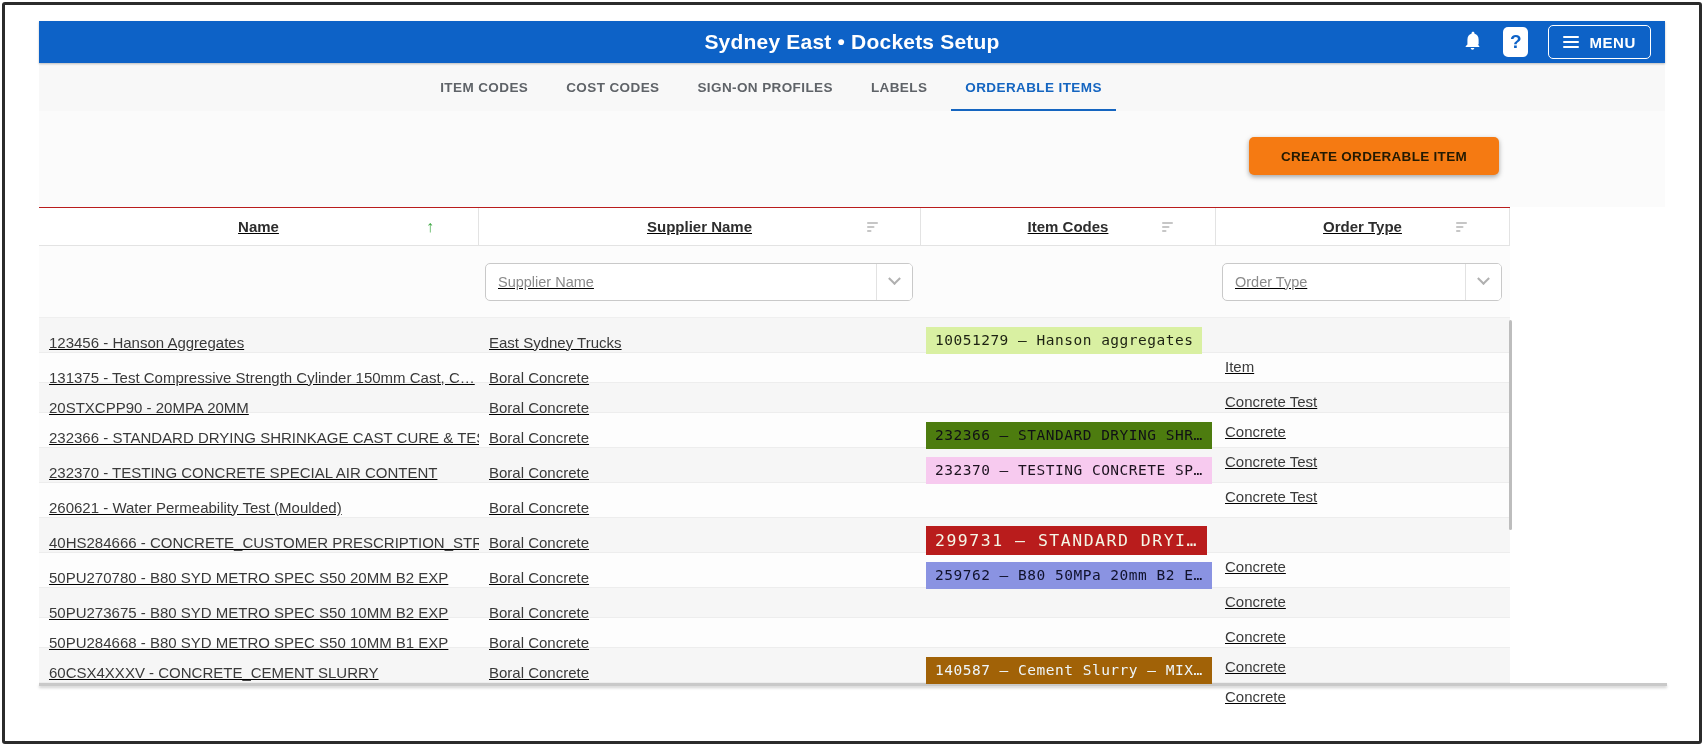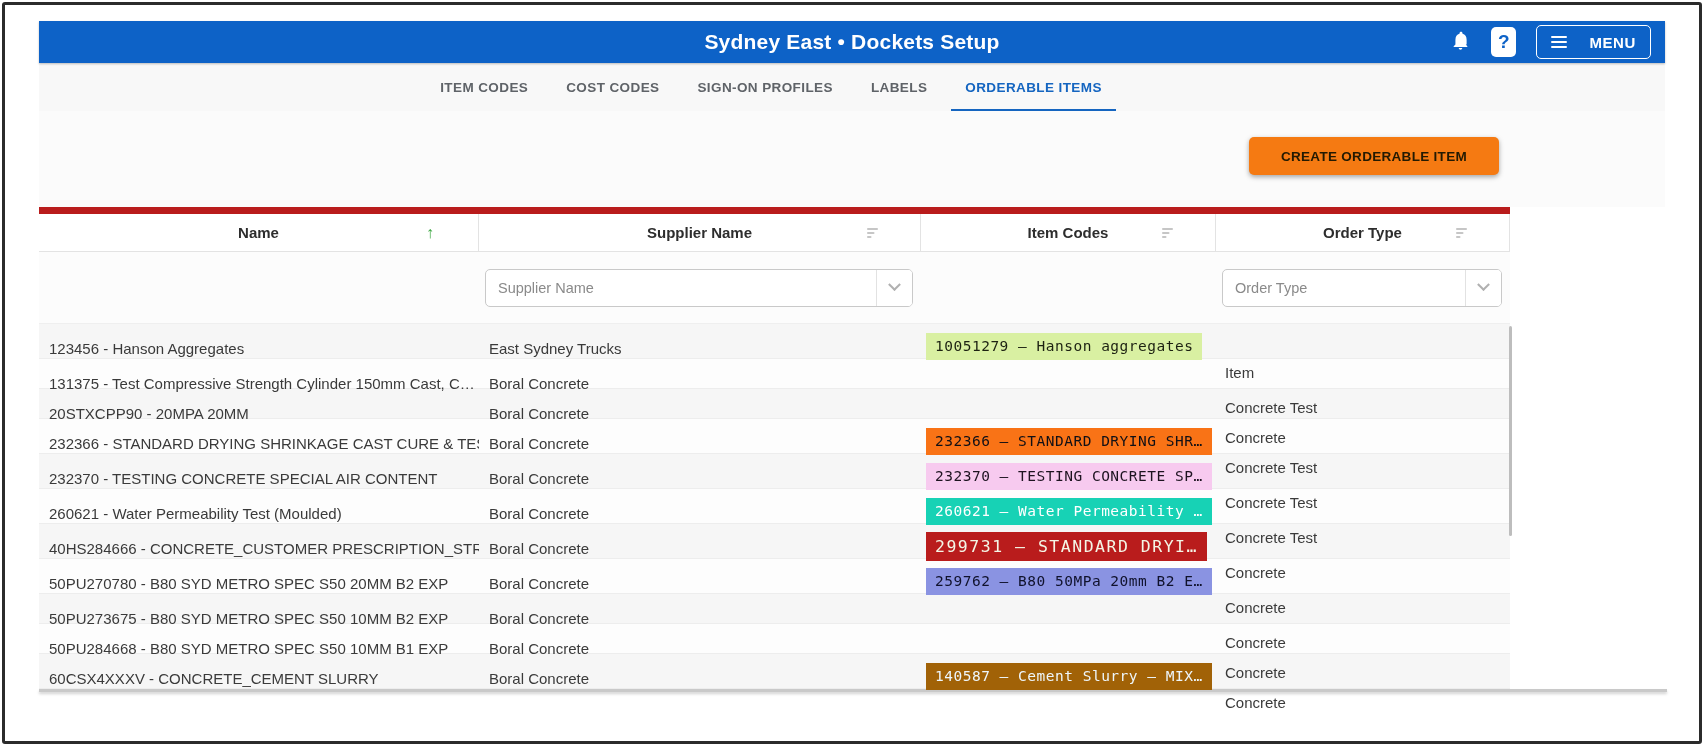--- a/index.html
+++ b/index.html
@@ -27,21 +27,21 @@
   .appbar-right { margin-left: auto; display: flex; align-items: center; gap: 20px; z-index: 2; padding-right: 4px; }
   .bell-btn { background: none; border: none; cursor: pointer; display: flex; }
   .help-btn {
     width: 25px; height: 30px; background: #fff; border: none; border-radius: 5px;
     color: #0d62c7; font-weight: 700; font-size: 19px; font-family: "Liberation Sans", sans-serif;
     display: flex; align-items: center; justify-content: center; cursor: pointer;
   }
   .menu-btn {
     height: 34px; padding: 0 14px; background: transparent;
     border: 1.5px solid #fff; border-radius: 5px; color: #fff;
-    display: flex; align-items: center; gap: 22px; cursor: pointer;
+    display: flex; align-items: center; gap: 10px; cursor: pointer;
     font-family: "Liberation Sans", sans-serif; font-size: 15px; font-weight: 700; letter-spacing: .6px;
   }
   .hamburger { display: flex; flex-direction: column; gap: 3px; }
   .hamburger span { width: 16px; height: 2px; background: #fff; border-radius: 1px; }
   
   .tabs-row {
     height: 48px; background: #f8f8f8; display: flex; justify-content: center;
   }
   .tabs { display: flex; height: 100%; transform: translateX(-81px); }
   .tab {
@@ -57,21 +57,21 @@
   
   .toolbar { height: 96px; background: #fbfbfb; position: relative; }
   .create-btn {
     position: absolute; right: 166px; top: 26px; height: 38px; padding: 0 32px;
     background: var(--btn-orange, #f57a12); color: #231a02;
     border: none; border-radius: 5px; cursor: pointer;
     font-family: "Liberation Sans", sans-serif; font-size: 13.5px; font-weight: 700; letter-spacing: .3px;
     box-shadow: 0 2px 5px rgba(0,0,0,.35);
   }
   
-  .table { width: 1471px; background: #fff; position: relative; border-top: 7px solid #b91c1c; }
+  .table { width: 1471px; background: #fff; position: relative; border-top: 1px solid #b91c1c; text-decoration: underline; }
   .thead, .filter-row, .tr {
     display: grid; grid-template-columns: 440px 442px 295px 294px;
   }
   .thead { height: 38px; border-bottom: 1px solid #e3e3e3; background: #fff; }
   .th {
     position: relative; display: flex; align-items: center; justify-content: center;
     font-size: 15px; font-weight: 700; color: #2d2d2d; border-right: 1px solid #e3e3e3;
     cursor: pointer;
   }
   .sort-arrow { position: absolute; right: 44px; color: #3fa845; font-size: 16px; font-weight: 700; }
@@ -237,33 +237,32 @@
         </div>
         <div class="tr odd short">
           <div class="td name">20STXCPP90 - 20MPA 20MM</div>
           <div class="td supplier">Boral Concrete</div>
           <div class="td chip-cell"></div>
           <div class="td order">Concrete</div>
         </div>
         <div class="tr even tall">
           <div class="td name">232366 - STANDARD DRYING SHRINKAGE CAST CURE &amp; TEST</div>
           <div class="td supplier">Boral Concrete</div>
-          <div class="td chip-cell"><span class="chip" style="background: #f97316; color: rgb(16, 16, 22);">232366 – STANDARD DRYING SHR…</span></div>
+          <div class="td chip-cell"><span class="chip" style="background: #4d7c0f; color: rgb(16, 16, 22);">232366 – STANDARD DRYING SHR…</span></div>
           <div class="td order">Concrete Test</div>
         </div>
         <div class="tr odd tall">
           <div class="td name">232370 - TESTING CONCRETE SPECIAL AIR CONTENT</div>
           <div class="td supplier">Boral Concrete</div>
           <div class="td chip-cell"><span class="chip" style="background: rgb(247, 202, 239); color: rgb(29, 19, 32);">232370 – TESTING CONCRETE SP…</span></div>
           <div class="td order">Concrete Test</div>
         </div>
         <div class="tr even tall">
           <div class="td name">260621 - Water Permeability Test (Moulded)</div>
           <div class="td supplier">Boral Concrete</div>
-          <div class="td chip-cell"><span class="chip" style="background: rgb(23, 210, 181); color: rgb(255, 255, 255);">260621 – Water Permeability …</span></div>
           <div class="td order">Concrete Test</div>
         </div>
         <div class="tr odd tall">
           <div class="td name">40HS284666 - CONCRETE_CUSTOMER PRESCRIPTION_STR…</div>
           <div class="td supplier">Boral Concrete</div>
           <div class="td chip-cell"><span class="chip lg" style="background: #b91c1c; color: rgb(244, 246, 230);">299731 – STANDARD DRYI…</span></div>
           <div class="td order">Concrete</div>
         </div>
         <div class="tr even tall">
           <div class="td name">50PU270780 - B80 SYD METRO SPEC S50 20MM B2 EXP</div>

